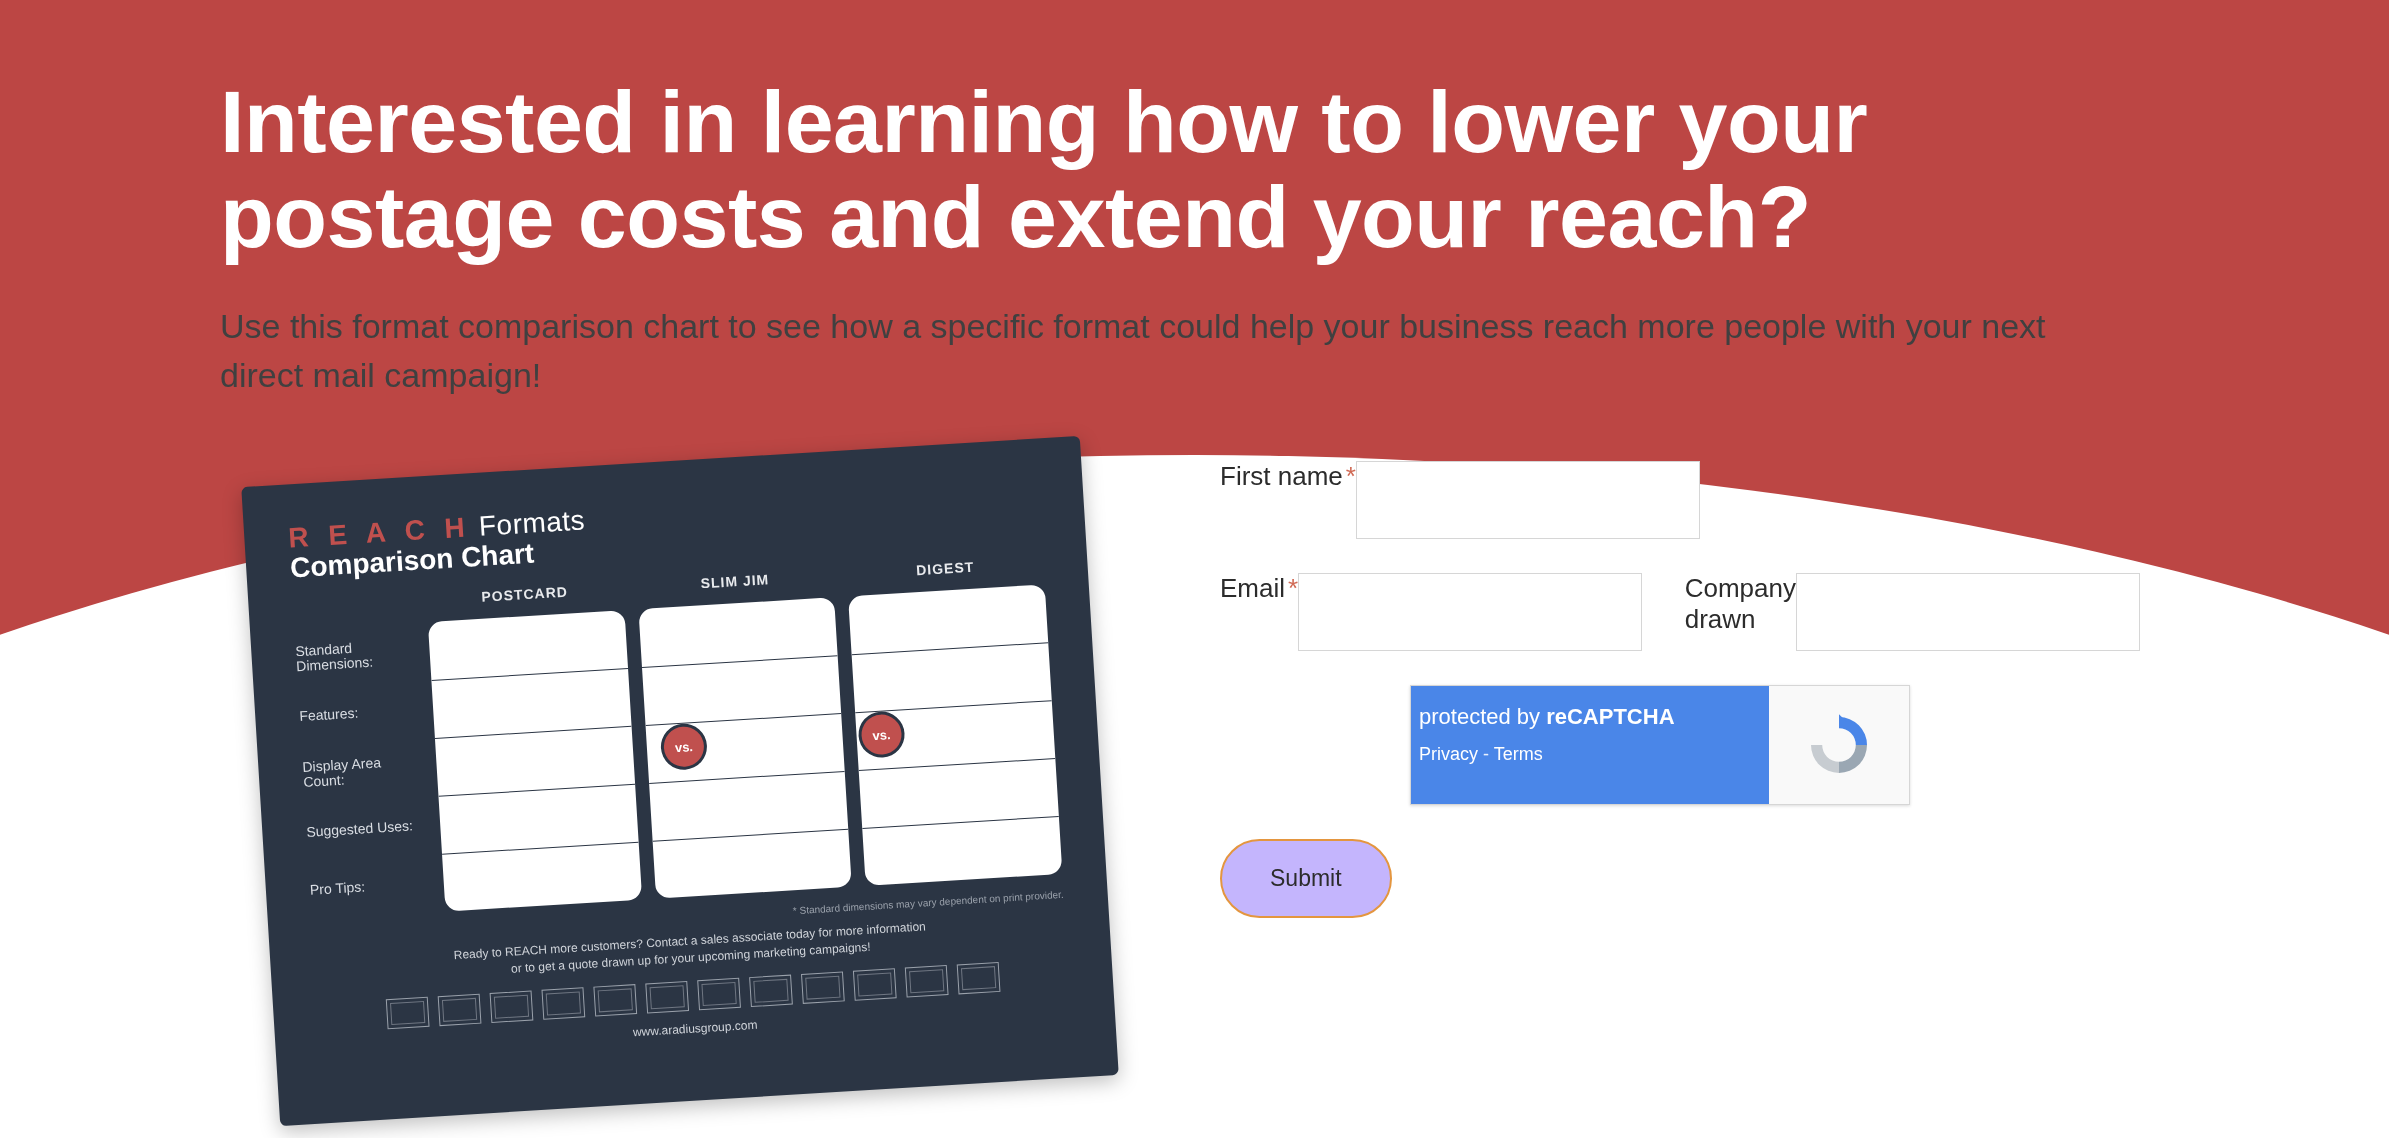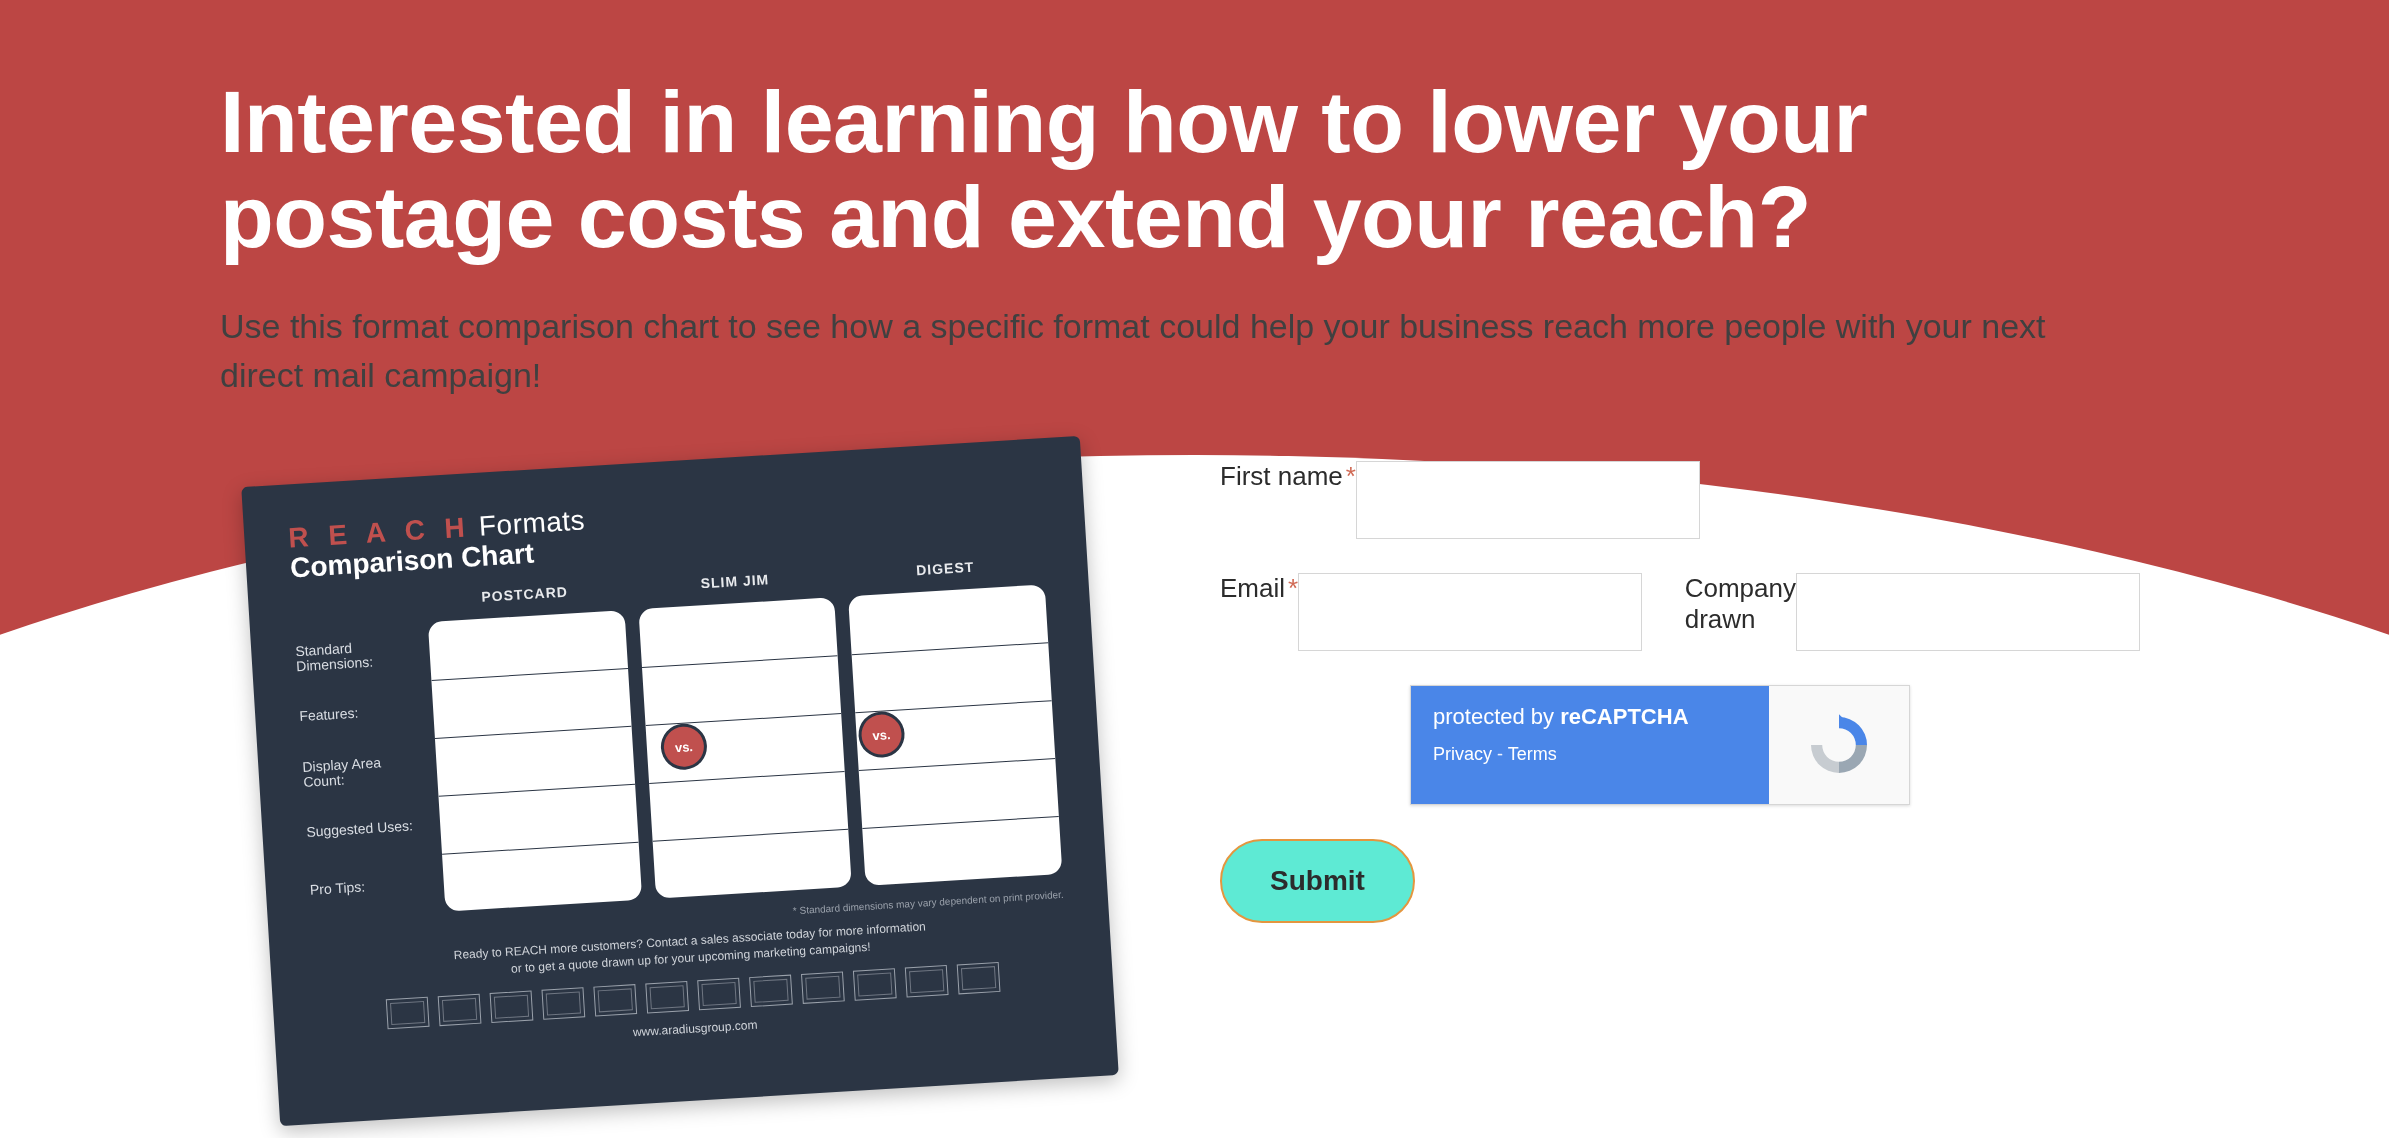--- a/index.html
+++ b/index.html
@@ -167,39 +167,39 @@
     background:#f9f9f9;
     border:1px solid #d6d6d6;
     display:flex;
     align-items:stretch;
     margin: 20px 0 34px 190px;
     box-shadow: 0 1px 3px rgba(0,0,0,.15);
   }
   .recaptcha .blue {
     flex:1;
     background:#4a86e8;
-    padding: 18px 22px;
+    padding: 18px 8px;
     color:#fff;
     font-size:22px;
   }
   .recaptcha .blue .l1 { font-weight:400; }
   .recaptcha .blue .l1 b { font-weight:700; }
   .recaptcha .blue .l2 { font-size:18px; margin-top:14px; color:#e8f0fe; }
   .recaptcha .blue .l2 a { color:#ffffff; text-decoration:none; }
   .recaptcha .logo {
     width:140px; display:flex; align-items:center; justify-content:center;
   }
   .recaptcha .logo svg { width:70px; height:70px; }
 
   .submit {
     display:inline-block;
-    background:#5eead4;
+    background:#c4b5fd;
     color:#2c2c2c;
-    font-size:28px;
-    font-weight:700;
+    font-size:23px;
+    font-weight:400;
     padding: 24px 48px;
     border:2px solid #e4963f;
     border-radius: 999px;
     cursor:pointer;
   }
 </style>
 </head>
 <body>
 <div class="bg"></div>
 

